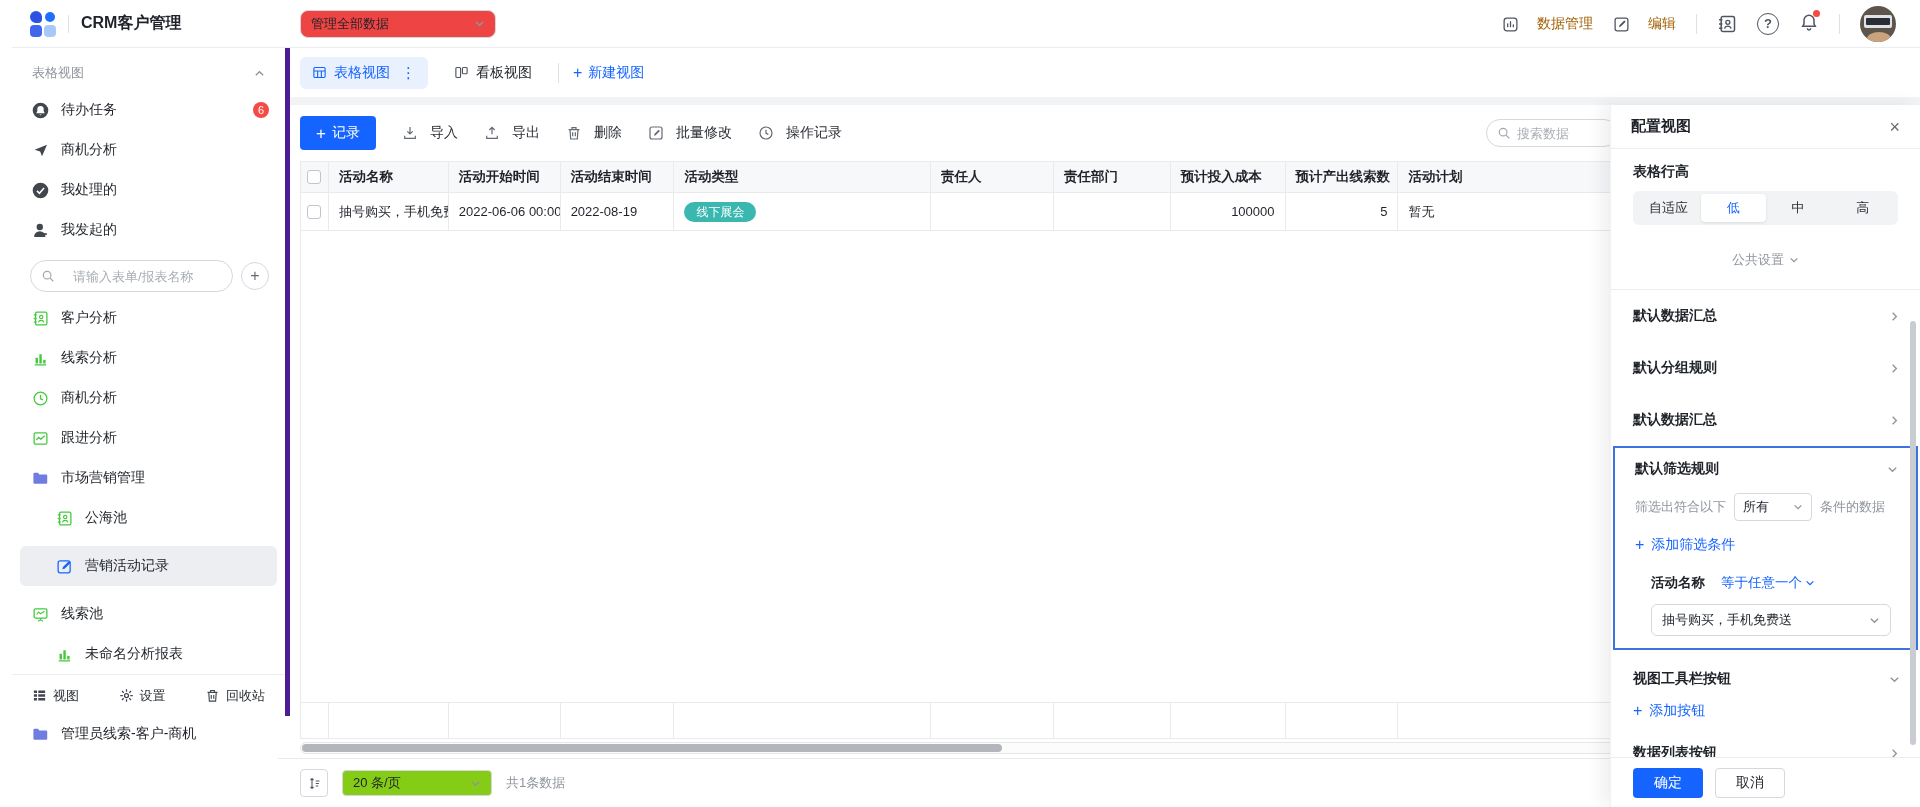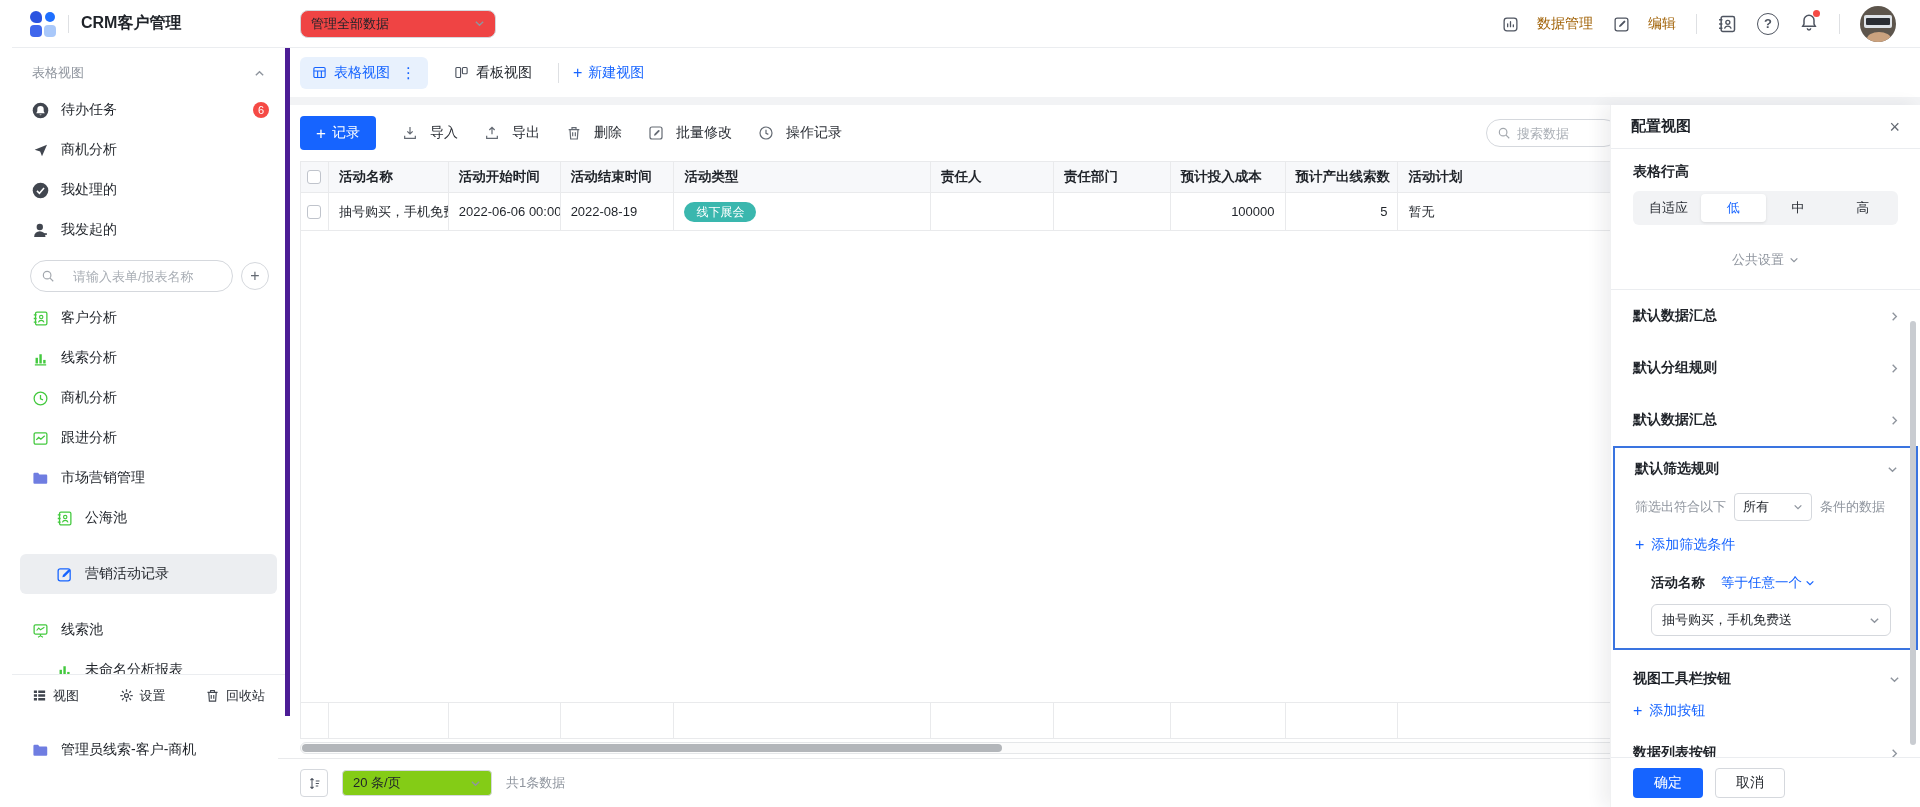--- a/index.html
+++ b/index.html
@@ -18,21 +18,21 @@
   .logo i{display:block;}
   .logo .a{background:#2b53e0;border-radius:50% 50% 4px 50%;}
   .logo .b{background:#1e6fff;border-radius:50%;width:10px;height:10px;margin:1px;}
   .logo .c{background:#3f66ec;border-radius:4px;}
   .logo .d{background:#a9c8fa;border-radius:4px;}
   .logo-div{width:1px;height:18px;background:var(--border);margin:0 12px;}
   .app-title{font-size:16px;font-weight:700;}
   .section-row{height:34px;margin-top:8px;display:flex;align-items:center;justify-content:space-between;padding:0 20px;color:#8f959e;font-size:13px;}
   .side-item{height:40px;display:flex;align-items:center;padding:0 20px;font-size:14px;position:relative;cursor:pointer;}
   .side-item .ico{width:17px;height:17px;margin-right:12px;color:#41464f;}
-  .side-item.sel{background:#eceef1;border-radius:6px;margin:16px 8px;padding:0 12px;}
+  .side-item.sel{background:#eceef1;border-radius:6px;margin:8px 8px;padding:0 12px;}
   .side-item.sub{padding-left:44px;}
   .side-item.sel.sub{padding-left:36px;}
   .badge{position:absolute;right:16px;top:12px;min-width:16px;height:16px;border-radius:8px;background:var(--red);color:#fff;font-size:11px;display:flex;align-items:center;justify-content:center;padding:0 4px;}
   .side-search-row{display:flex;align-items:center;gap:8px;padding:6px 16px 6px 18px;margin-top:4px;}
   .side-search{flex:1;height:32px;border:1px solid #d5d8dd;border-radius:16px;display:flex;align-items:center;padding:0 10px;color:#a2a7ad;gap:12px;}
   .side-search input{border:0;outline:0;width:100%;font-size:13px;margin-left:6px;background:transparent;}
   .side-search input::placeholder{color:#a9aeb5;}
   .round-plus{width:28px;height:28px;border:1px solid #d5d8dd;border-radius:50%;display:flex;align-items:center;justify-content:center;color:#646a73;font-size:16px;cursor:pointer;}
   .g{color:var(--green)!important;} .ind{color:var(--indigo)!important;} .bl{color:var(--primary)!important;}
   #side-footer{position:absolute;bottom:0;left:0;right:0;height:42px;border-top:1px solid #ebedf0;display:flex;align-items:center;justify-content:space-between;padding:0 20px;font-size:13px;background:#fff;gap:37px;}

